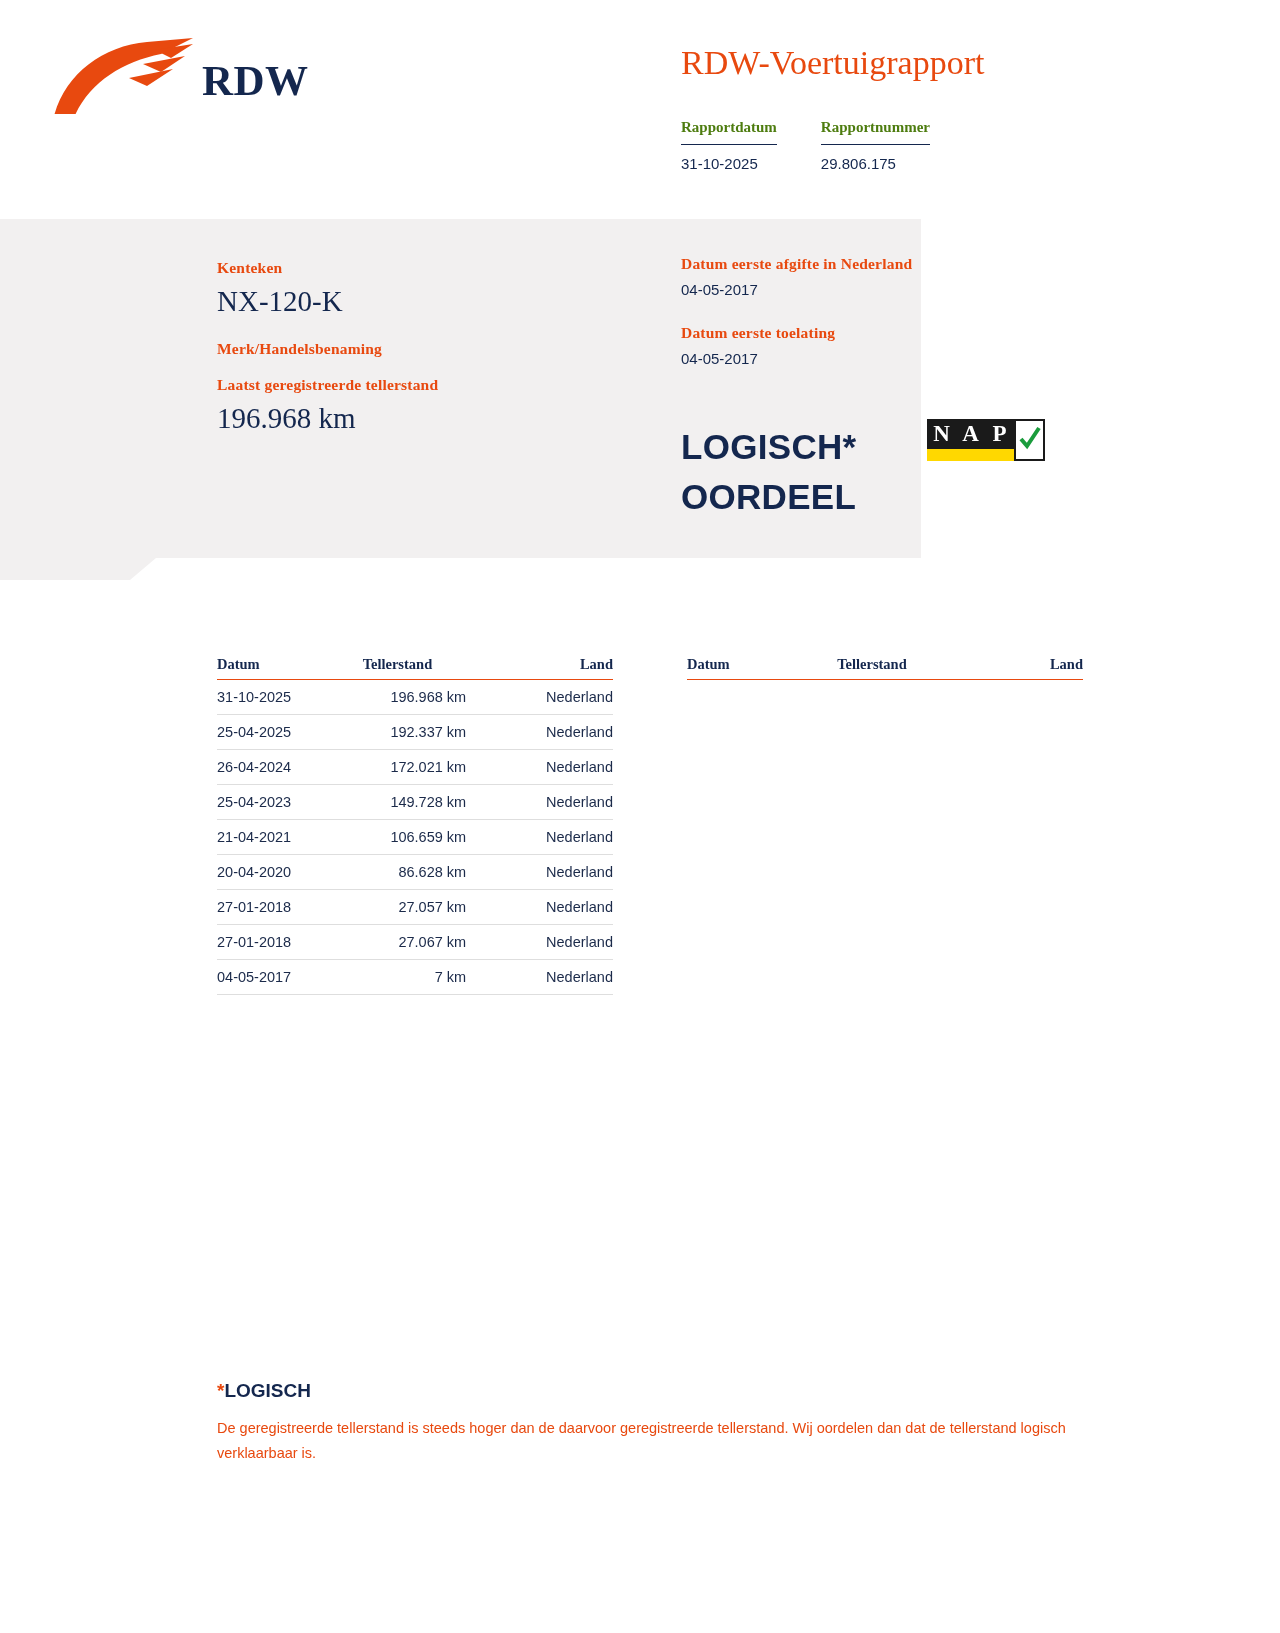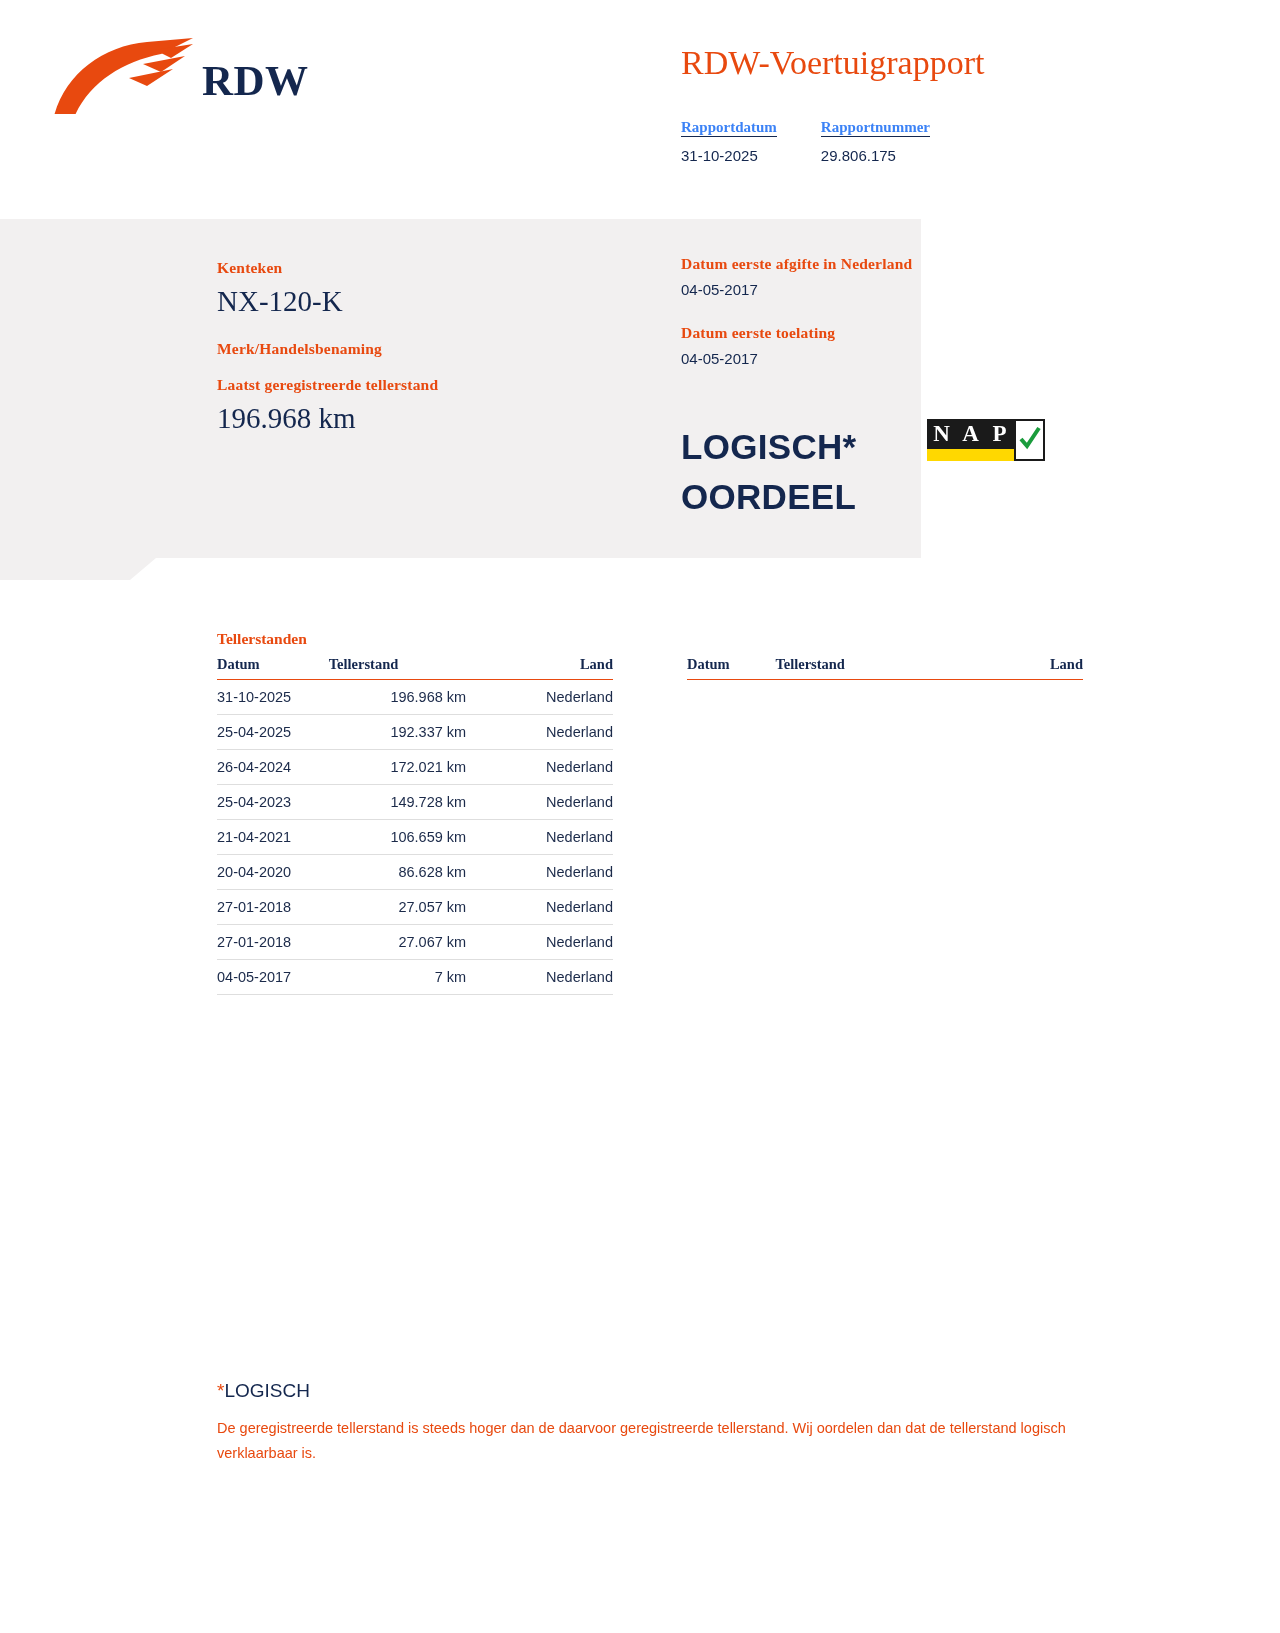--- a/index.html
+++ b/index.html
@@ -54,23 +54,23 @@
     position: absolute;
     left: 681px;
     top: 118px;
     display: flex;
   }
   .meta-block { margin-right: 44px; }
   .meta-label {
     font-family: "Liberation Serif", serif;
     font-weight: bold;
     font-size: 15px;
-    color: #3b82f6;
+    color: #4d7c0f;
     border-bottom: 1px solid #14274e;
-    padding-bottom: 0;
+    padding-bottom: 8px;
     display: inline-block;
   }
   .meta-value {
     font-size: 15px;
     color: #14274e;
     margin-top: 10px;
   }
 
   
   .panel {
@@ -206,21 +206,21 @@
   }
   th {
     font-family: "Liberation Serif", serif;
     font-weight: bold;
     font-size: 14.5px;
     color: #14274e;
     border-bottom: 1.6px solid #e8490f;
     padding: 0 0 6px 0;
     text-align: left;
   }
-  th.num  { text-align: left; padding-right: 46px; }
+  th.num  { text-align: center; padding-right: 46px; }
   th.land { text-align: right; }
   td {
     font-size: 14.5px;
     color: #1b2a4a;
     padding: 9px 0;
     border-bottom: 1px solid #dedede;
   }
   td.num  { text-align: right; padding-right: 46px; }
   td.land { text-align: right; }
   .tbl-left  { position: absolute; left: 0;   top: 26px; }
@@ -229,21 +229,21 @@
 
   
   .footnote {
     position: absolute;
     left: 217px;
     top: 1380px;
     width: 890px;
   }
   .footnote-title {
     font-family: "Liberation Sans", sans-serif;
-    font-weight: normal;
+    font-weight: bold;
     font-size: 19px;
     color: #14274e;
     margin-bottom: 14px;
   }
   .footnote-title .star { color: #e8490f; }
   .footnote-text {
     font-size: 14.5px;
     line-height: 1.75;
     color: #e8490f;
   }
@@ -320,21 +320,20 @@
     <div class="yellowbar"></div>
     <div class="checkbox"></div>
     <svg class="check" viewBox="0 0 22 28" xmlns="http://www.w3.org/2000/svg">
       <path d="M2 14 L8 21 L20 3" fill="none" stroke="#1a9c3c" stroke-width="4"></path>
     </svg>
   </div>
 </div>
 <div class="panel-notch"></div>
 
 <div class="tables">
-  <div class="table-title">Tellerstanden</div>
 
   <table class="tbl-left">
     <thead>
       <tr>
         <th>Datum</th>
         <th class="num">Tellerstand</th>
         <th class="land">Land</th>
       </tr>
     </thead>
     <tbody>

